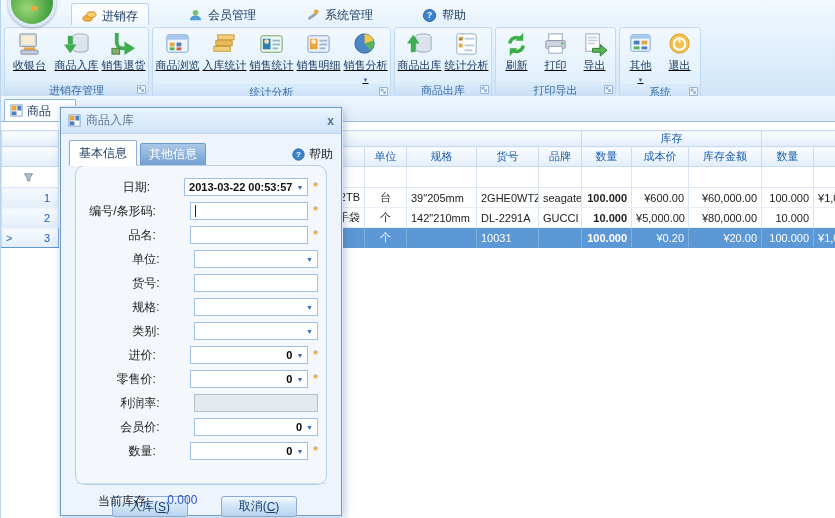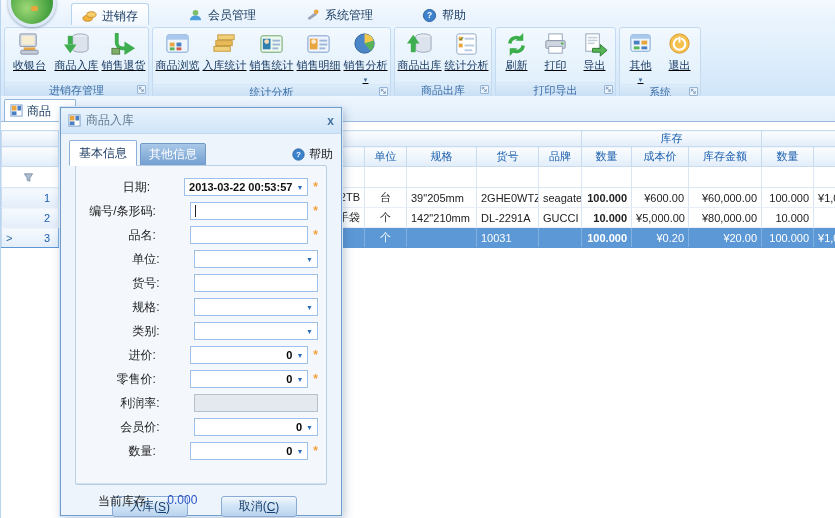--- a/index.html
+++ b/index.html
@@ -70,21 +70,21 @@
   .dtabs{position:relative;margin:9px 8px 0;display:flex;align-items:flex-end;height:22px;}
   .dtab{box-sizing:border-box;font-size:12px;border-radius:2px 2px 0 0;cursor:default;}
   .dtab.act{background:#fff;border:1px solid #8cb0d8;border-bottom:1px solid #fff;z-index:2;
             padding:4px 9px 3px;color:#16365e;margin-bottom:-1px;}
   .dtab.inact{background:linear-gradient(#a9c8e8,#739fd0);border:1px solid #6f9ac8;color:#fff;
             padding:2px 8px;margin:0 0 -1px 3px;}
   .dhelp{position:absolute;right:0;top:3px;display:flex;align-items:center;gap:4px;
          font-size:12px;color:#1c1c1c;cursor:default;}
   .dhelp svg{width:13px;height:13px;}
   .dpanel{margin:0 14px;box-sizing:border-box;height:320px;background:#f4f8fd;
-          border:1px solid #b8cfe6;border-radius:2px;padding:9px 8px 5px;position:relative;z-index:1;}
+          border:1px solid #b8cfe6;border-radius:10px;padding:9px 8px 5px;position:relative;z-index:1;}
   .frow{display:flex;align-items:center;height:24px;}
   .flabel{width:86px;text-align:right;padding-right:6px;font-size:12px;color:#1c1c1c;white-space:nowrap;}
   .fctrl{width:140px;height:18px;box-sizing:border-box;border:1px solid #9dc1e8;background:#fff;
          display:flex;align-items:center;font-size:11px;padding:0 4px;margin-left:28px;}
   .fctrl .val{flex:1;overflow:hidden;white-space:nowrap;}
   .fctrl .val.bold{font-weight:bold;color:#111;}
   .fctrl .val.num{text-align:right;font-weight:bold;}
   .fctrl.dis{background:#e4e9ef;border-color:#b3c0ce;}
   .caret{width:1px;height:12px;background:#222;}
   .dd::after{content:"▼";font-size:7px;color:#2f6fbd;margin-left:4px;}

